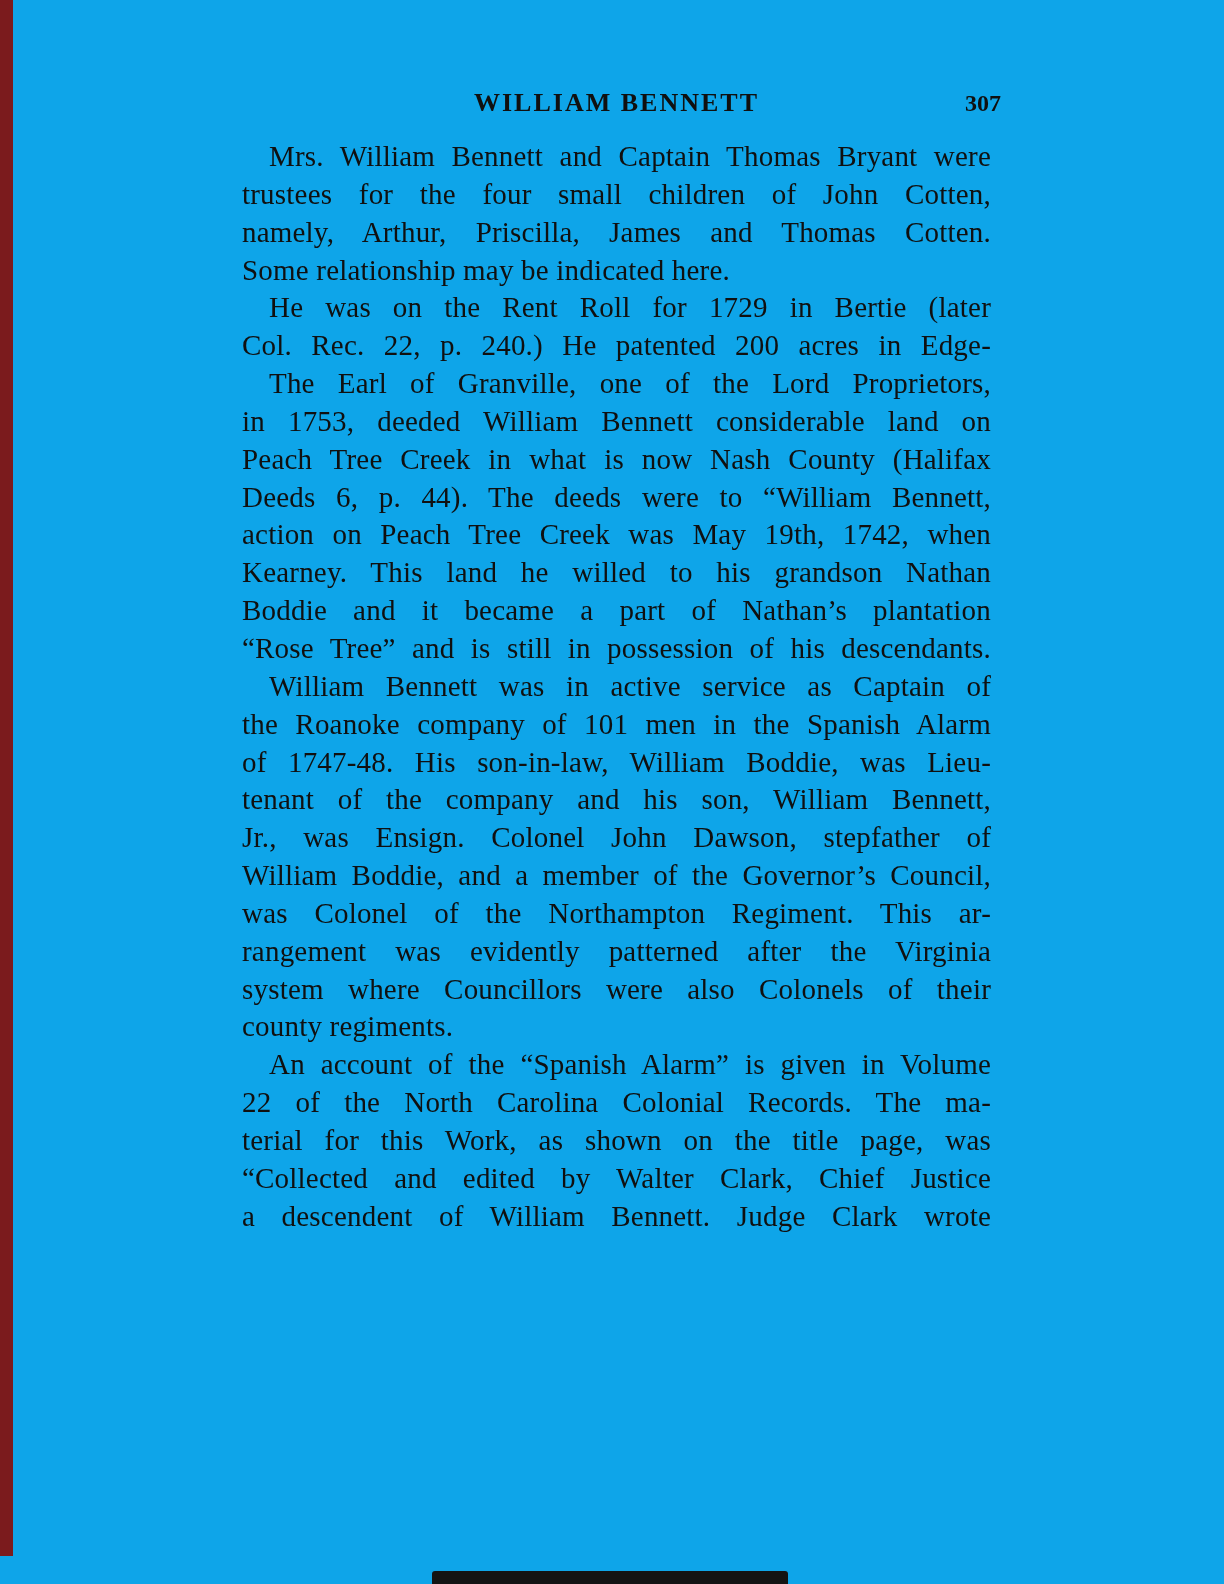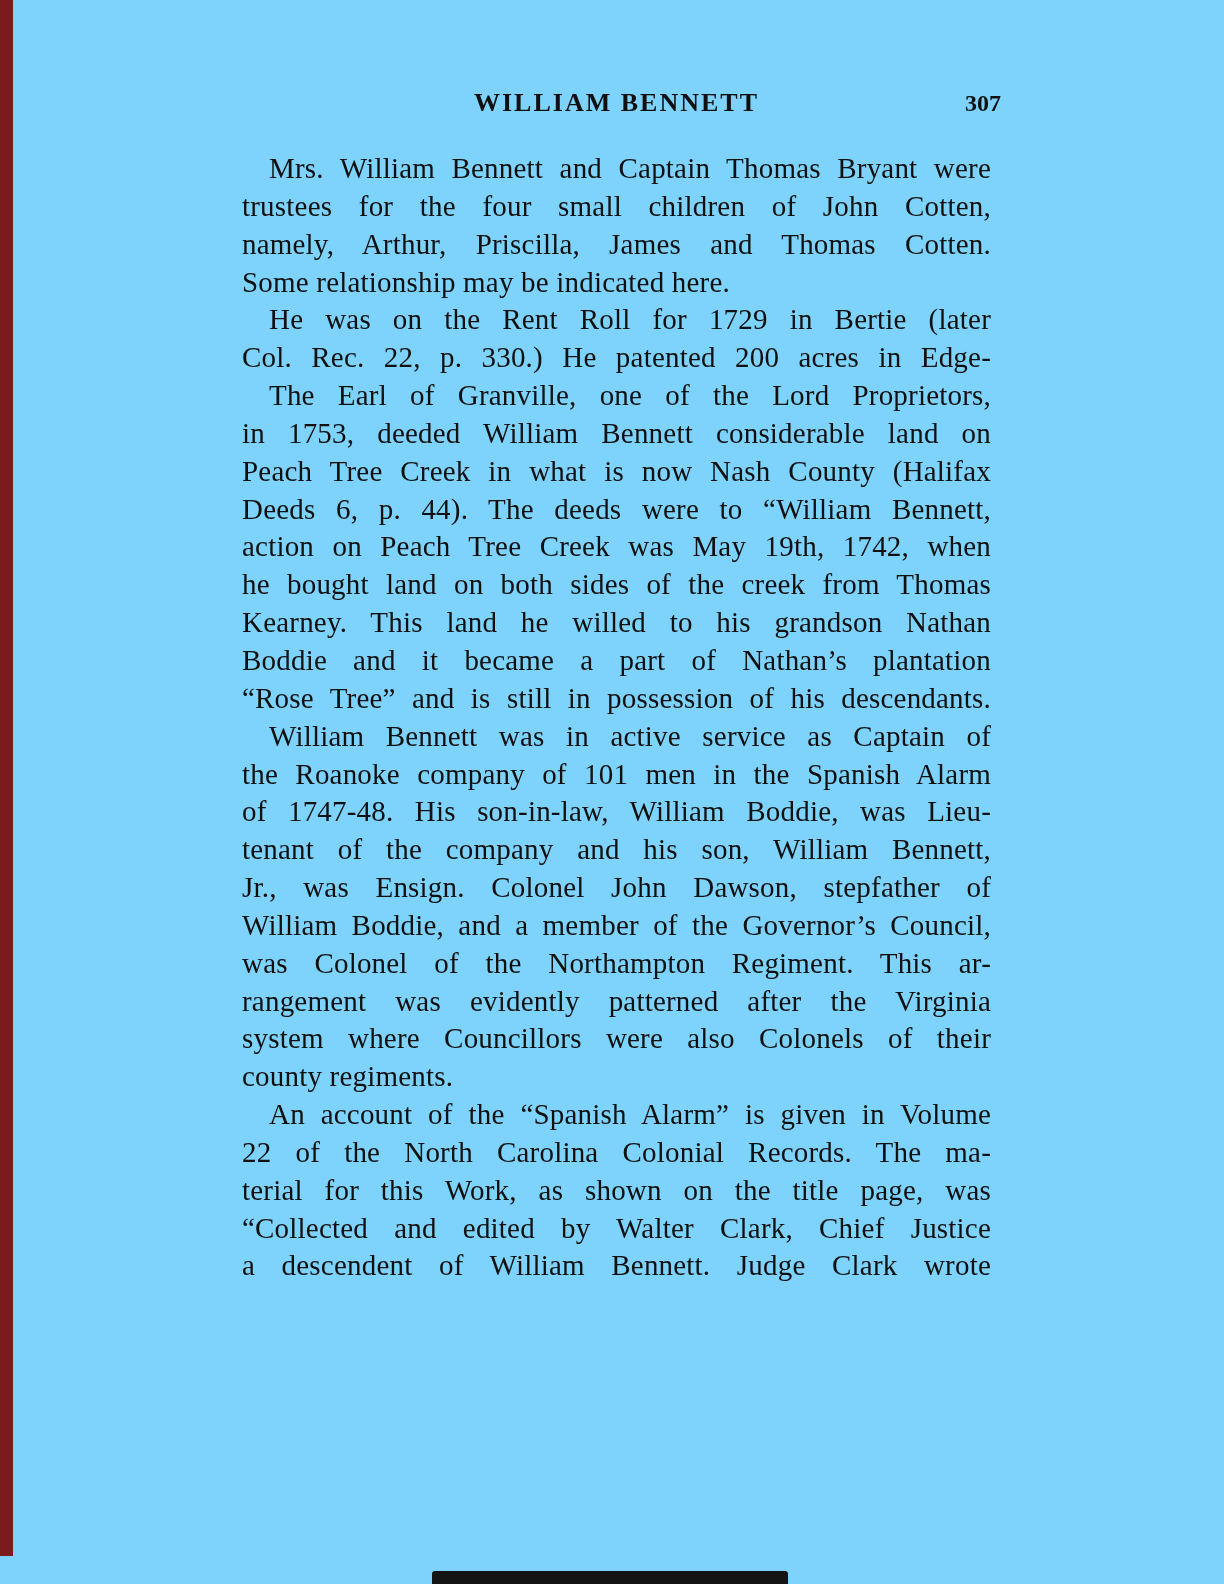--- a/index.html
+++ b/index.html
@@ -56,63 +56,62 @@
   }
   .page-num {
     position: absolute;
     right: -10px;
     top: 0;
     font-size: 24px;
     line-height: 38px;
     font-weight: 600;
   }
   .body-text {
-    margin-top: 28px;
+    margin-top: 16px;
     font-size: 29px;
   }
   .line {
     line-height: 37.85px;
     height: 37.85px;
     overflow: hidden;
     text-align: justify;
     text-align-last: left;
     letter-spacing: 0.2px;
   }
   .line.fill {
     text-align-last: justify;
   }
   .line.first {
     text-indent: 27px;
   }
 </style>
 </head>
 <body>
 
-<div class="page" style="color: rgb(16, 16, 16); background: #7dd3fc;">
+<div class="page" style="color: rgb(16, 16, 16); background: #0ea5e9;">
   <div class="edge-stripe" style="background: rgb(123, 27, 29);"></div>
   <div class="bottom-bar" style="background: rgb(20, 20, 20);"></div>
 
   <div class="text-block">
     <div class="running-head">
       <span class="head-title">WILLIAM BENNETT</span>
       <span class="page-num">307</span>
     </div>
     <div class="body-text">
         <div class="line fill first">Mrs. William Bennett and Captain Thomas Bryant were</div>
         <div class="line fill">trustees for the four small children of John Cotten,</div>
         <div class="line fill">namely, Arthur, Priscilla, James and Thomas Cotten.</div>
         <div class="line">Some relationship may be indicated here.</div>
         <div class="line fill first">He was on the Rent Roll for 1729 in Bertie (later</div>
-        <div class="line fill">Col. Rec. 22, p. 330.) He patented 200 acres in Edge-</div>
+        <div class="line fill">Col. Rec. 22, p. 240.) He patented 200 acres in Edge-</div>
         <div class="line fill first">The Earl of Granville, one of the Lord Proprietors,</div>
         <div class="line fill">in 1753, deeded William Bennett considerable land on</div>
         <div class="line fill">Peach Tree Creek in what is now Nash County (Halifax</div>
         <div class="line fill">Deeds 6, p. 44). The deeds were to “William Bennett,</div>
         <div class="line fill">action on Peach Tree Creek was May 19th, 1742, when</div>
-        <div class="line fill">he bought land on both sides of the creek from Thomas</div>
         <div class="line fill">Kearney. This land he willed to his grandson Nathan</div>
         <div class="line fill">Boddie and it became a part of Nathan’s plantation</div>
         <div class="line fill">“Rose Tree” and is still in possession of his descendants.</div>
         <div class="line fill first">William Bennett was in active service as Captain of</div>
         <div class="line fill">the Roanoke company of 101 men in the Spanish Alarm</div>
         <div class="line fill">of 1747-48. His son-in-law, William Boddie, was Lieu-</div>
         <div class="line fill">tenant of the company and his son, William Bennett,</div>
         <div class="line fill">Jr., was Ensign. Colonel John Dawson, stepfather of</div>
         <div class="line fill">William Boddie, and a member of the Governor’s Council,</div>
         <div class="line fill">was Colonel of the Northampton Regiment. This ar-</div>

